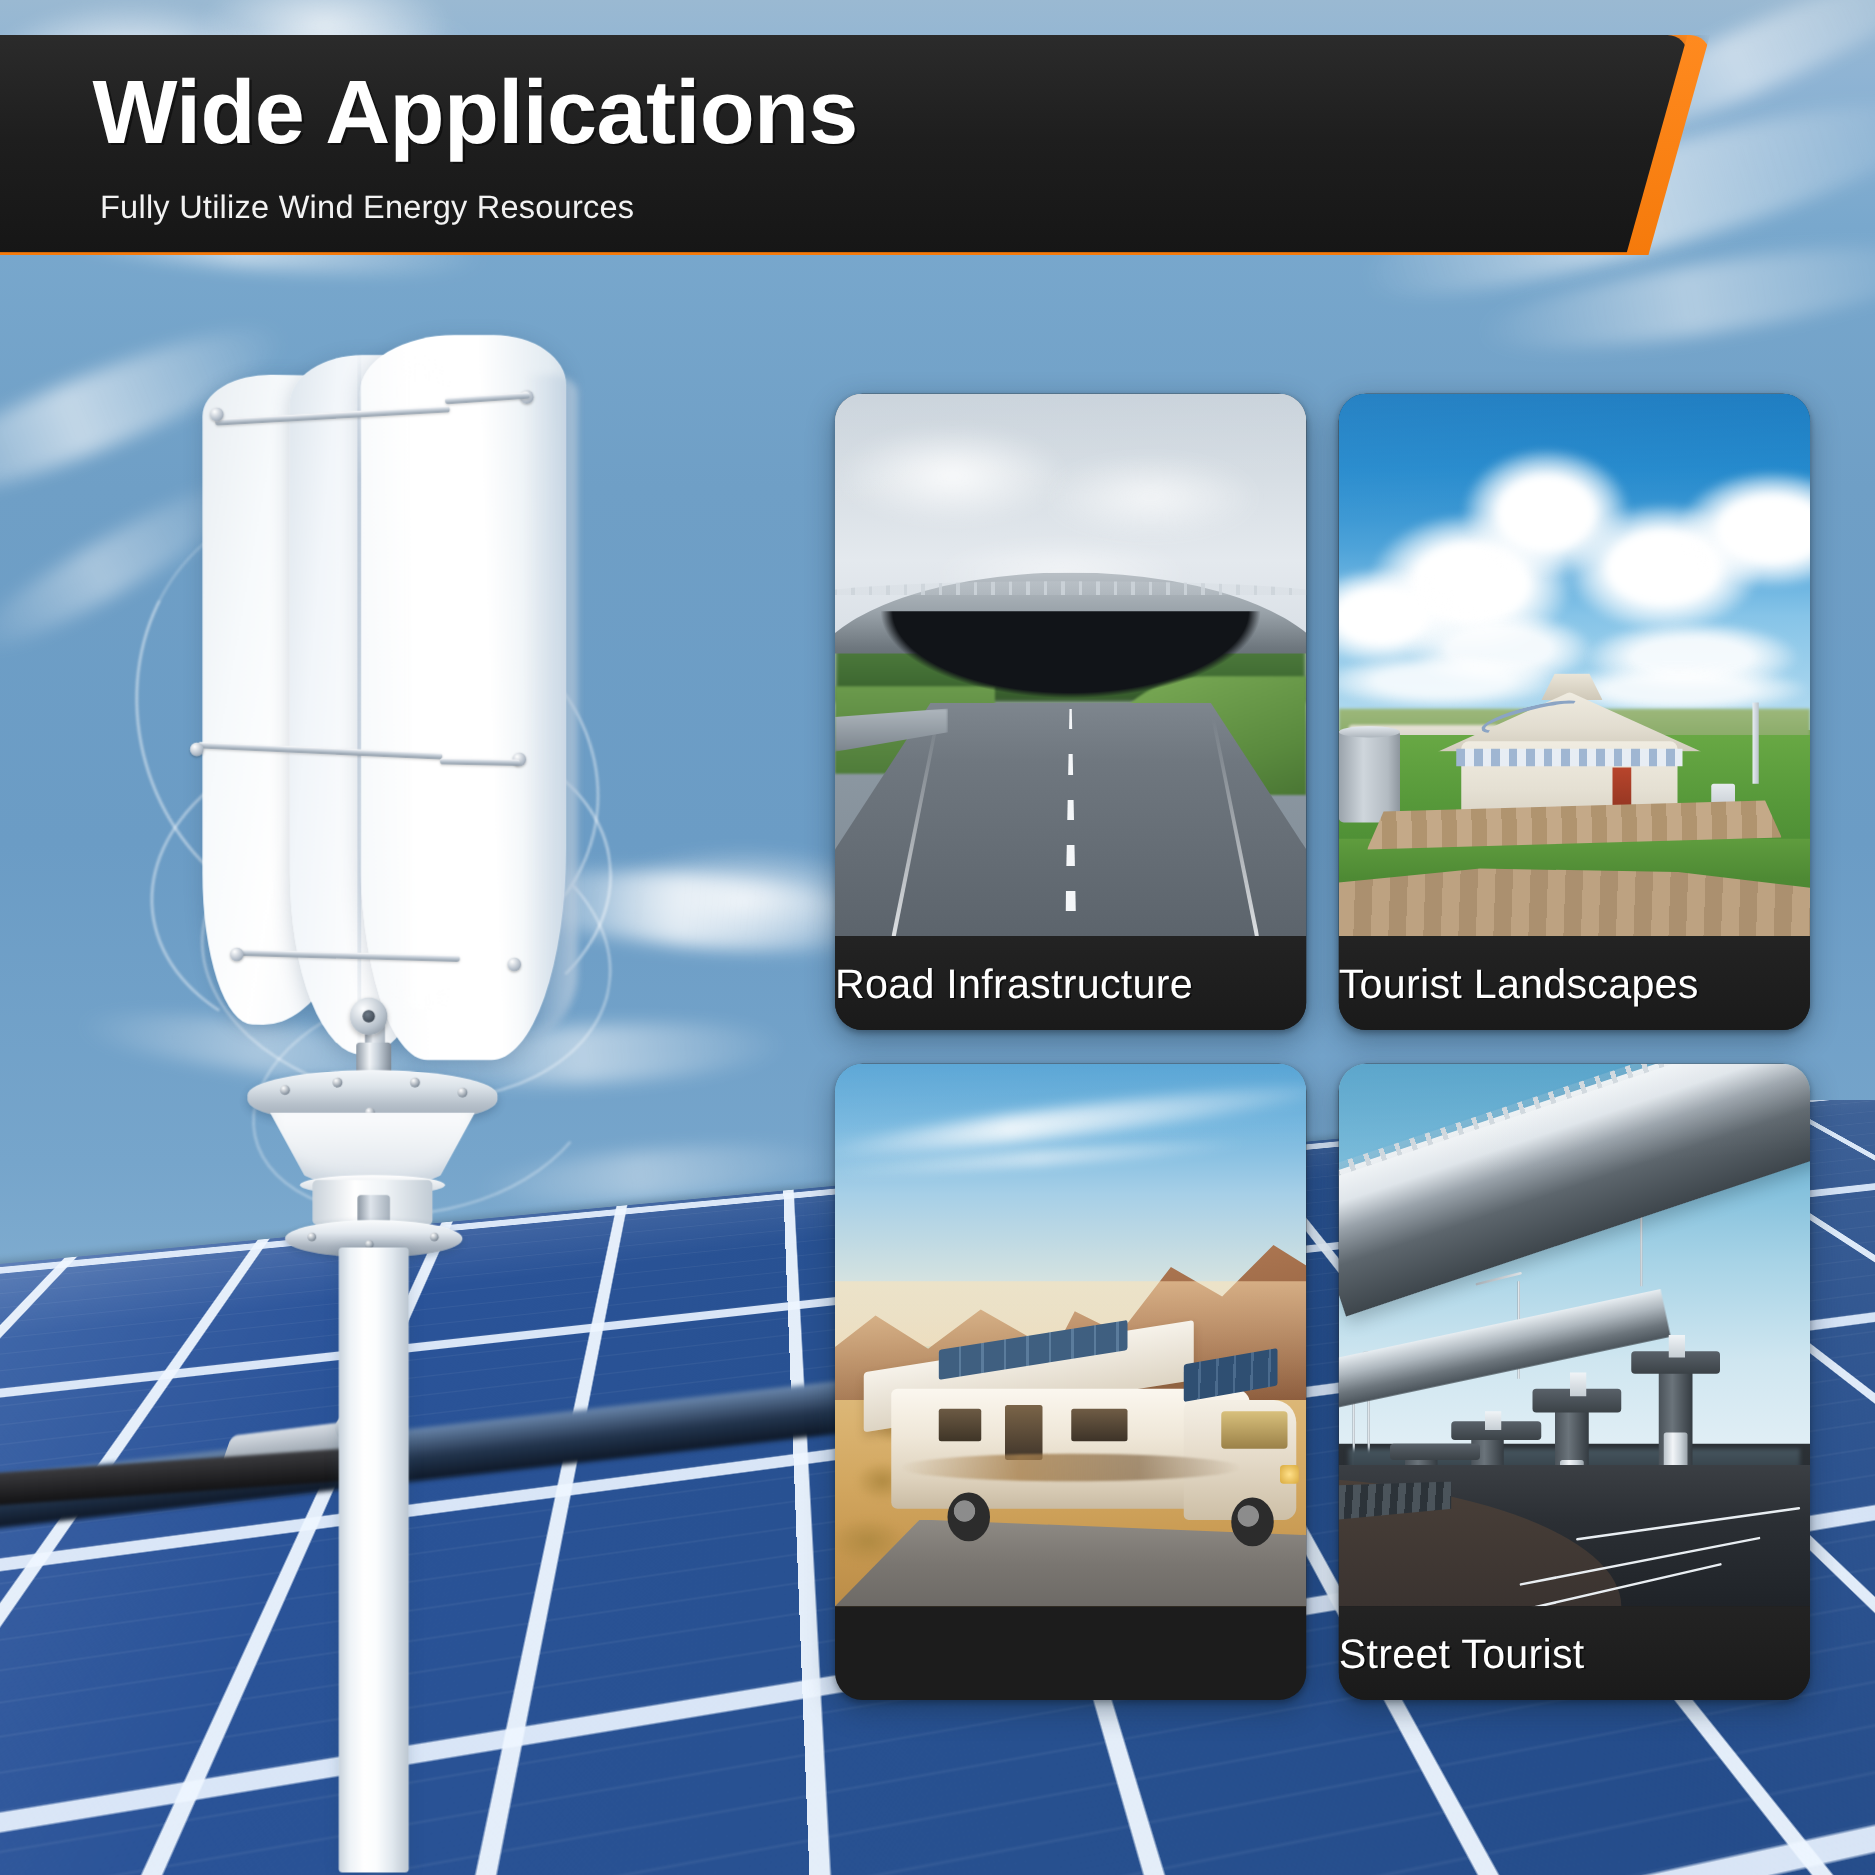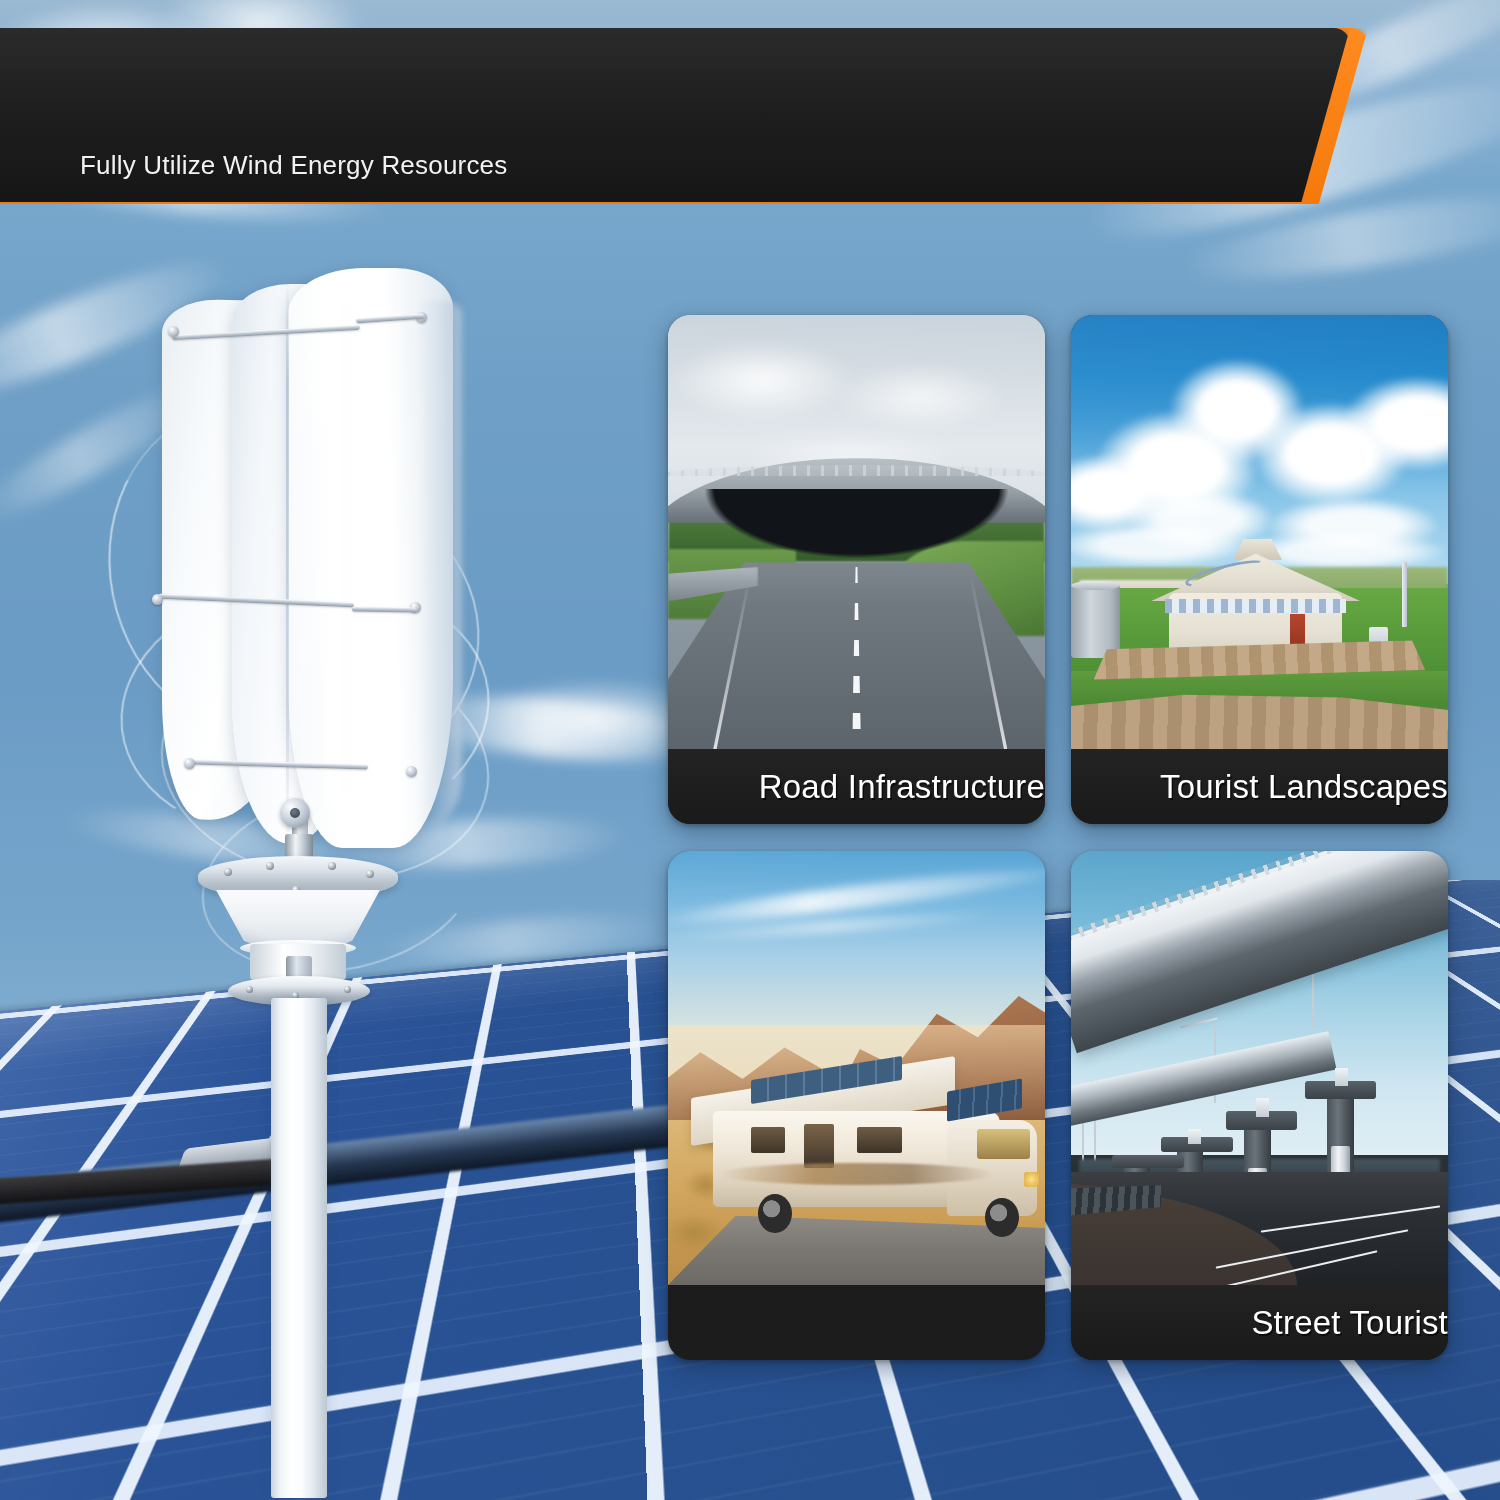--- a/index.html
+++ b/index.html
@@ -364,21 +364,21 @@
     position: absolute; left: 0; top: 0; right: 0;
     height: 434px;
     overflow: hidden;
   }
   .card-caption {
     position: absolute; left: 0; right: 0; bottom: 0;
     height: 75px;
     background: linear-gradient(180deg,#232323,#1a1a1a);
     display: flex;
     align-items: center;
-    justify-content: flex-end;
+    justify-content: flex-start;
   }
   .card-caption span {
     font-size: 33px;
     font-weight: 400;
     color: #ffffff;
     letter-spacing: .2px;
     text-shadow: 1.5px 1.5px 0 rgba(0,0,0,.6);
     white-space: nowrap;
   }
 
@@ -719,20 +719,21 @@
     <div class="flange"></div>
     <div class="flange-bolt" style="left:126px; top:736px;"></div>
     <div class="flange-bolt" style="left:172px; top:742px;"></div>
     <div class="flange-bolt" style="left:224px; top:736px;"></div>
     <div class="mast"></div>
   </div>
 
   <div class="banner-wrap">
     <div class="banner-accent"></div>
     <div class="banner">
+      <div class="banner-title">Wide Applications</div>
       <div class="banner-sub">Fully Utilize Wind Energy Resources</div>
     </div>
   </div>
 
   <div class="cards">
 
     <div class="card">
       <div class="card-photo">
         <div class="ph-road">
           <div class="road-sky"></div>

